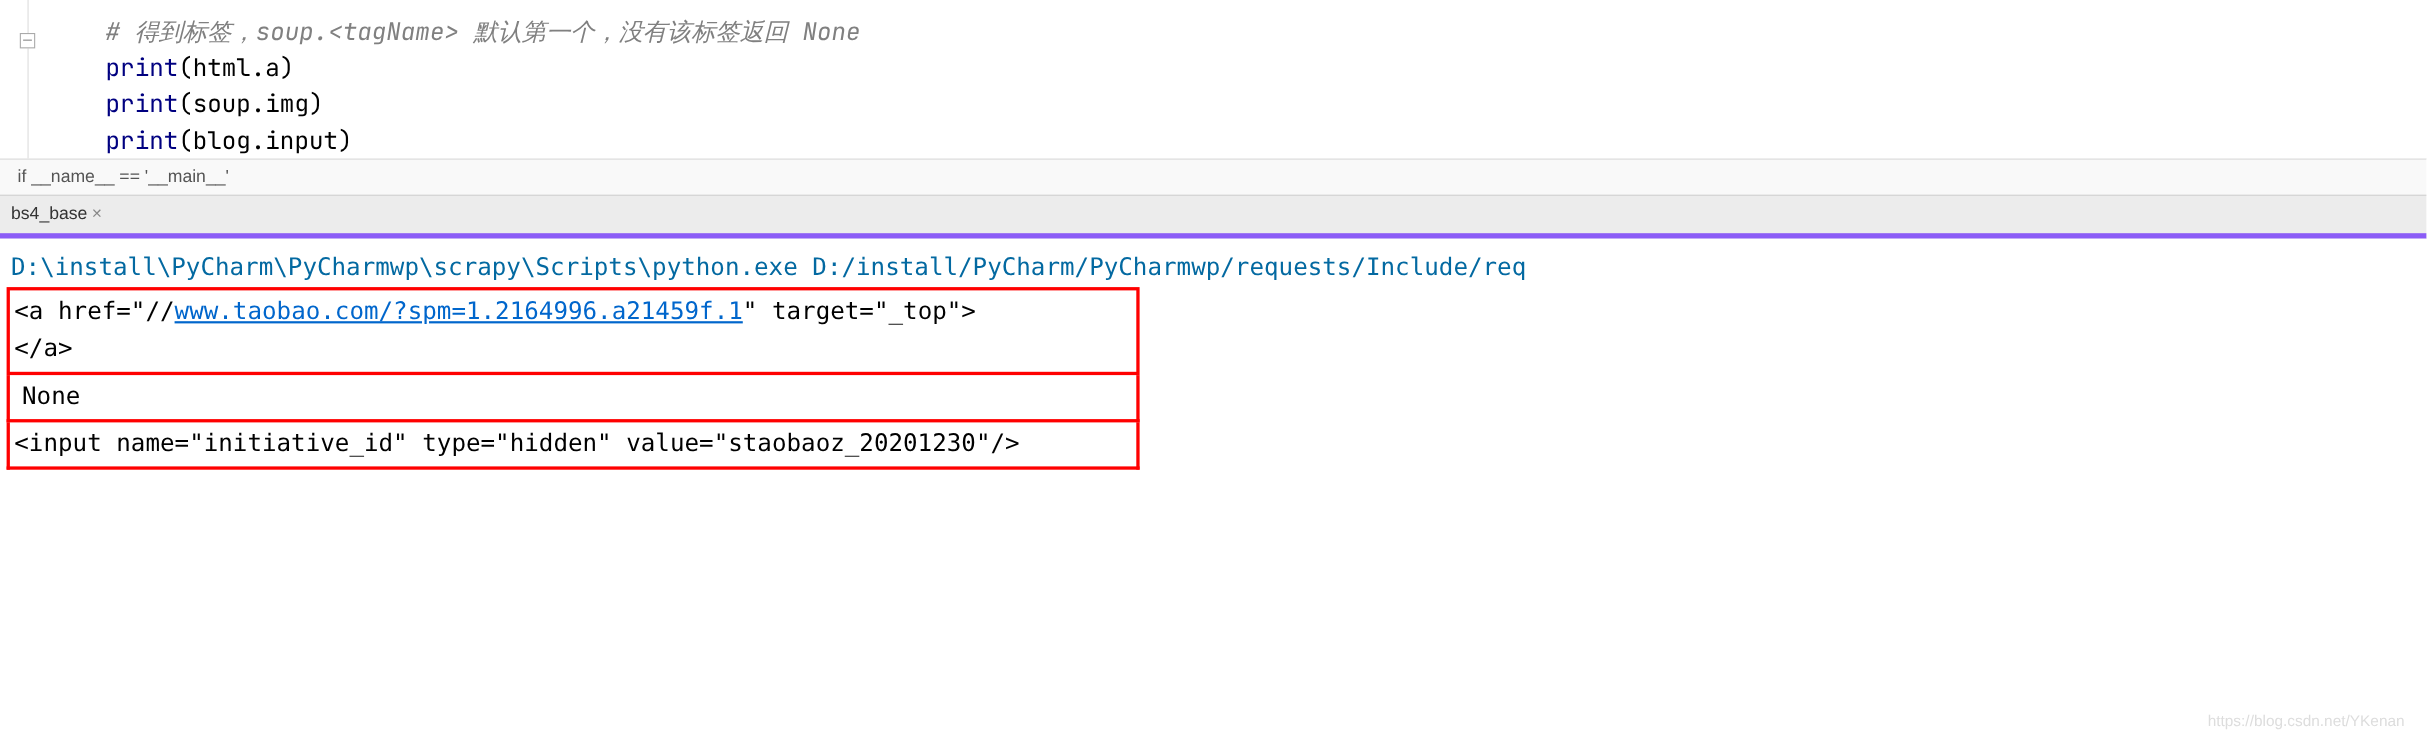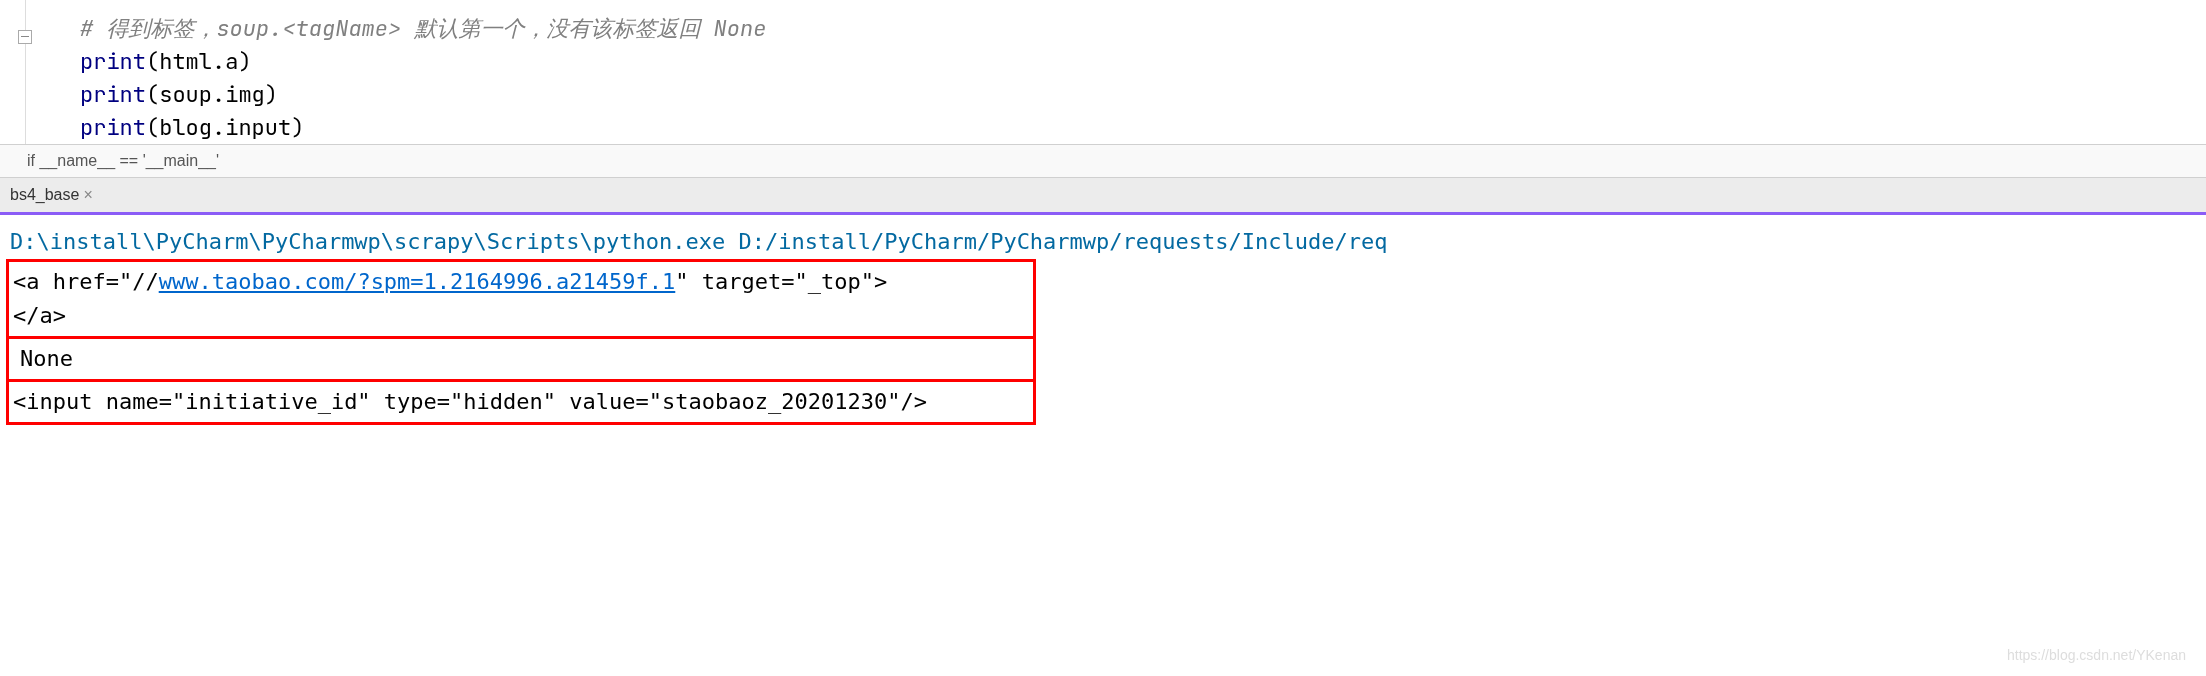--- a/index.html
+++ b/index.html
@@ -7,21 +7,21 @@
       padding: 0;
       box-sizing: border-box;
     }
     body {
       font-family: 'JetBrains Mono', 'Consolas', 'Monaco', monospace;
       background: #ffffff;
       font-size: 22px;
       line-height: 1.5;
     }
     .code-editor {
-      padding: 12px 0 0 0;
+      padding: 12px 0 0 16px;
       background: #ffffff;
       position: relative;
     }
     .gutter-fold {
       position: absolute;
       left: 18px;
       top: 30px;
       width: 14px;
       height: 14px;
       border: 1px solid #aaa;
@@ -62,29 +62,29 @@
       color: #000080;
     }
     .identifier {
       color: #000000;
     }
     .paren {
       color: #000000;
     }
     .breadcrumb {
       border-top: 1px solid #d0d0d0;
-      padding: 4px 27px;
+      padding: 4px 16px;
       font-size: 16px;
       font-family: -apple-system, 'Segoe UI', sans-serif;
       color: #555;
       background: #f9f9f9;
     }
     .tab-bar {
       border-top: 1px solid #d0d0d0;
-      border-bottom: 3px solid #8b5cf6;
+      border-bottom: 5px solid #8b5cf6;
       background: #ececec;
       padding: 3px 6px;
       font-size: 16px;
       font-family: -apple-system, 'Segoe UI', sans-serif;
     }
     .tab {
       display: inline-block;
       padding: 2px 4px;
       color: #333;
     }

